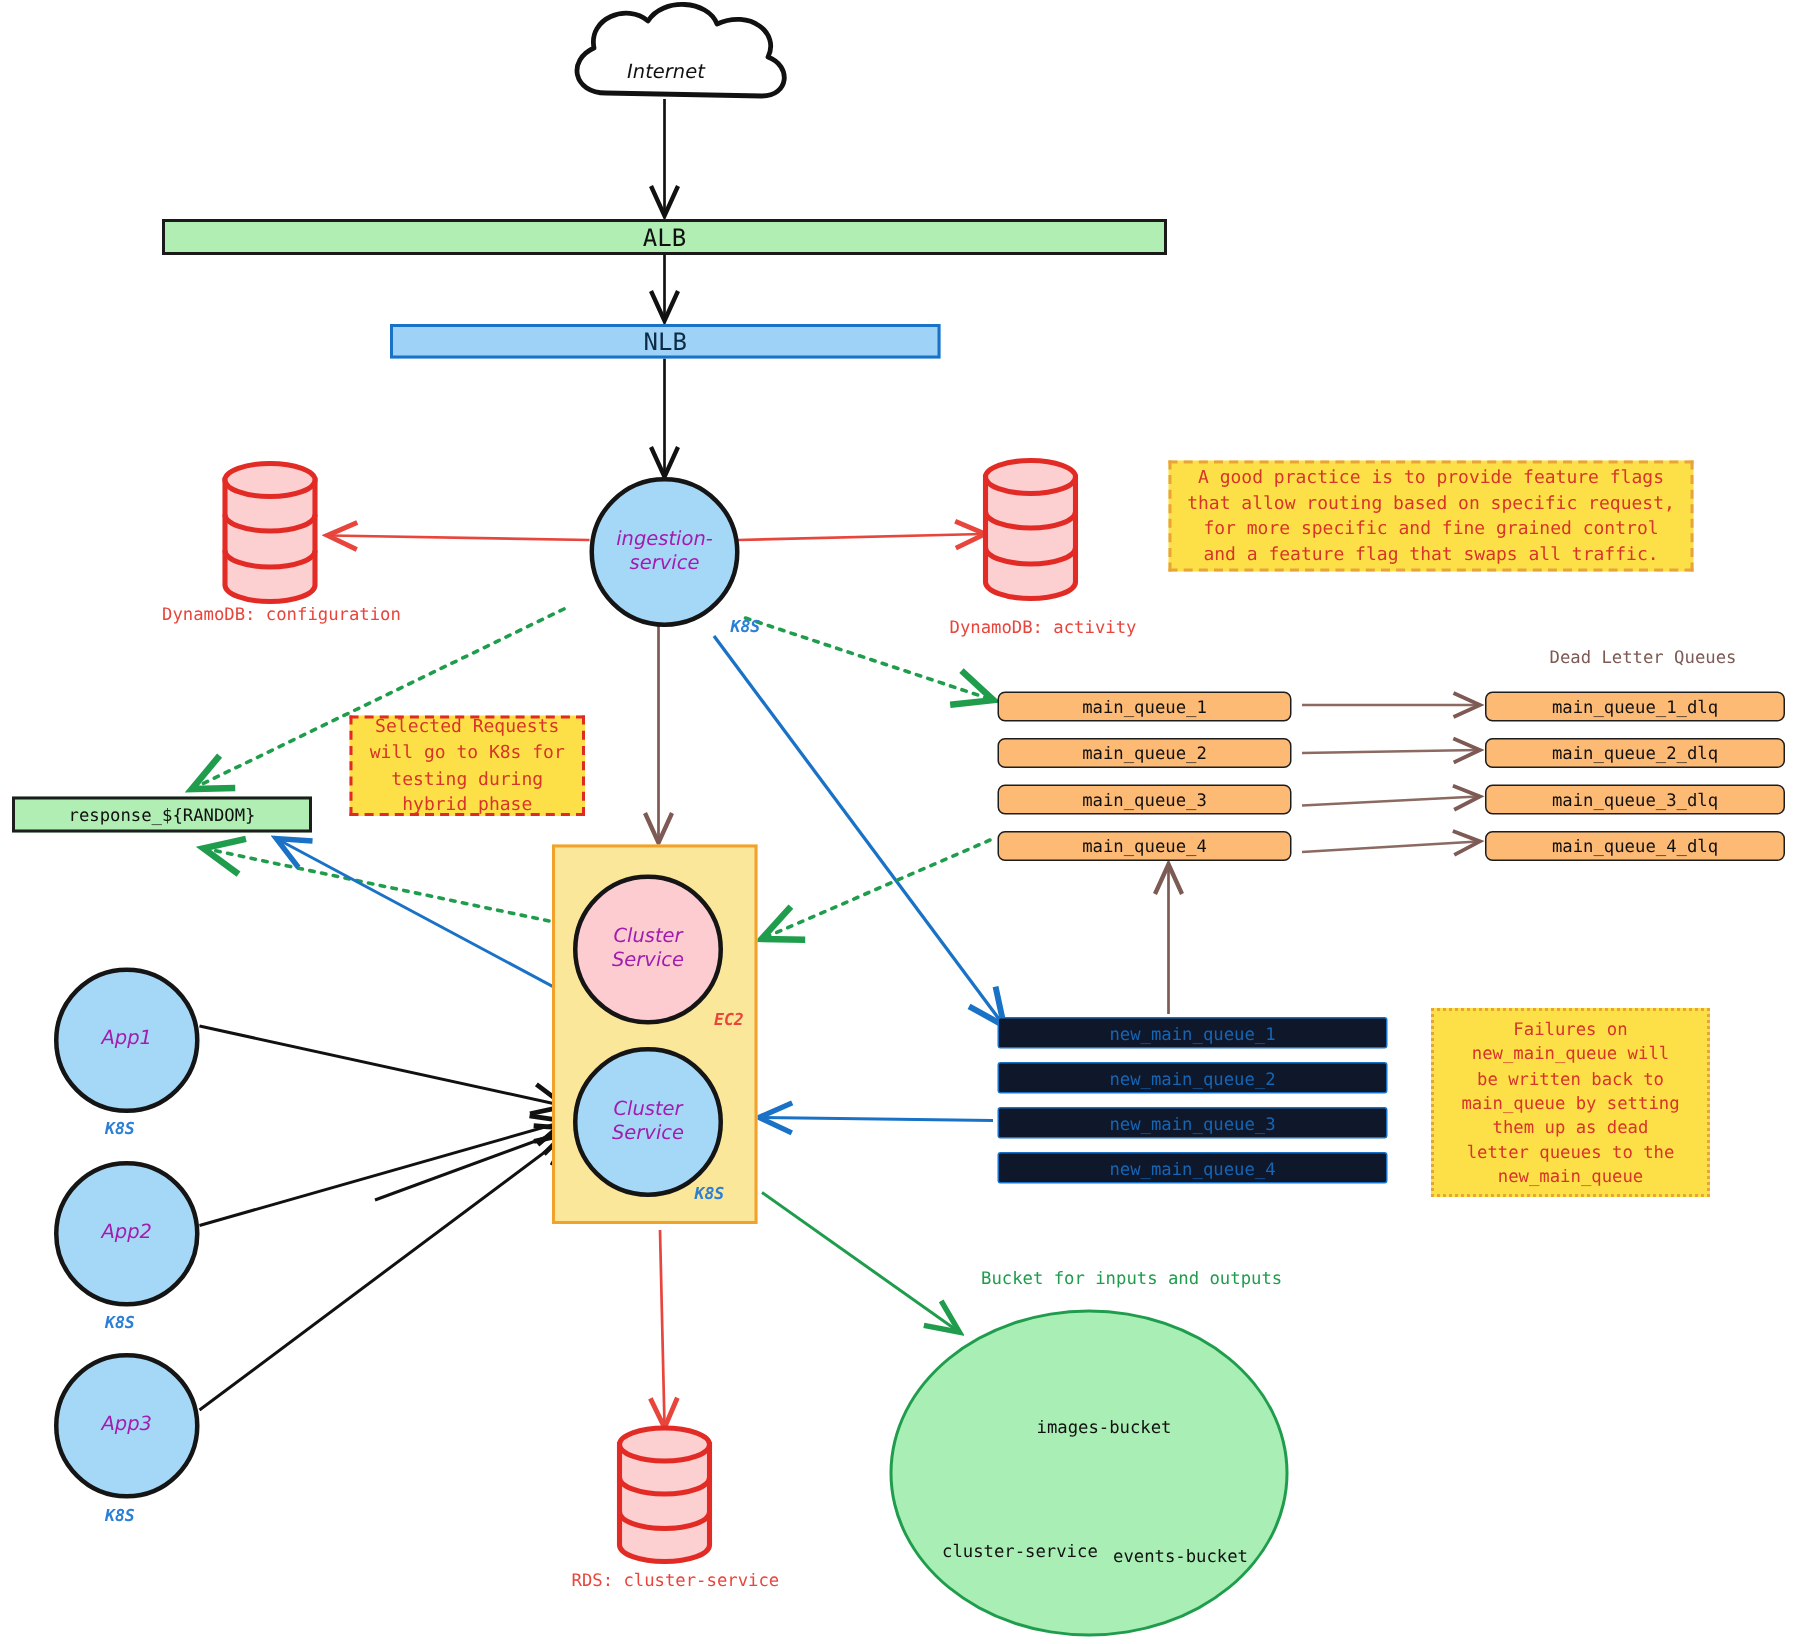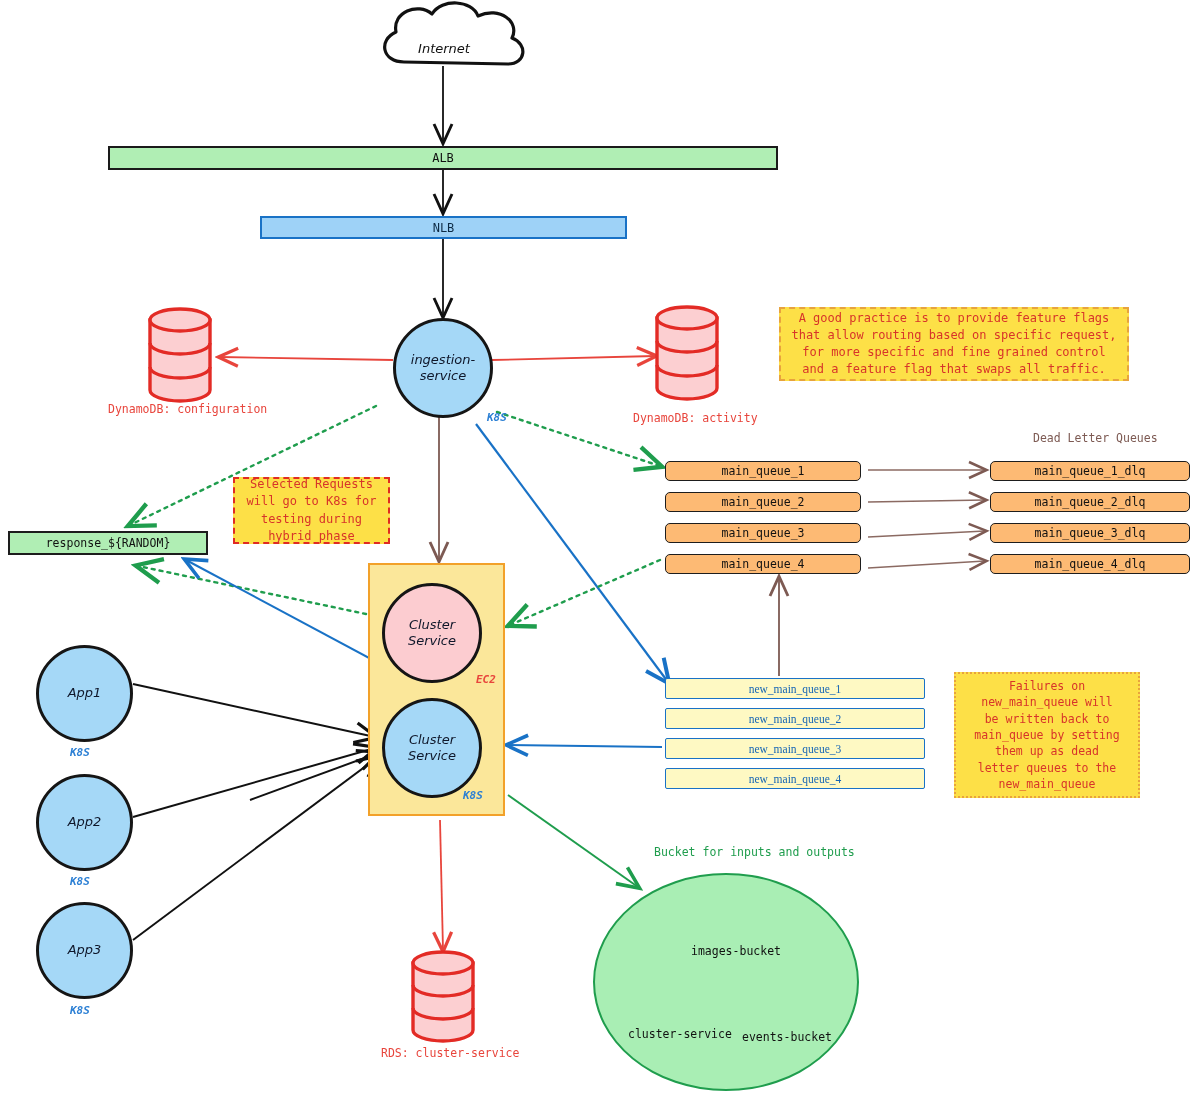--- a/index.html
+++ b/index.html
@@ -2,38 +2,38 @@
 <html><head>
 <meta charset="utf-8">
 <style>
   html,body{margin:0;padding:0;background:#ffffff;}
   body{width:1200px;height:1096px;position:relative;overflow:hidden;
        font-family:"DejaVu Sans Mono","Liberation Mono",monospace;}
   #stage{position:absolute;left:0;top:0;width:956px;height:1096px;}
   svg.layer{position:absolute;left:0;top:0;width:1200px;height:1096px;overflow:visible;}
   .node{position:absolute;box-sizing:border-box;}
 
-  .bar{display:flex;align-items:center;justify-content:center;font-size:12px;color:#111;}
+  .bar{display:flex;align-items:center;justify-content:center;font-size:16px;color:#111;}
   .bar-alb{background:#b0eeb4;border:2px solid #1a1a1a;}
   .bar-nlb{background:#9ed2f7;border:2px solid #1972c6;color:#0d2b45;}
 
   .circle{border-radius:50%;display:flex;flex-direction:column;align-items:center;
           justify-content:center;border:3px solid #151515;
           font-family:"DejaVu Sans","Liberation Sans",sans-serif;
-          font-size:13px;line-height:1.25;color:#0f172a;text-align:left;font-style:italic;}
+          font-size:13px;line-height:1.25;color:#a21caf;text-align:left;font-style:italic;}
   .circ-blue{background:#a5d8f7;}
   .circ-pink{background:#fcccd0;}
 
   .tag{position:absolute;font-size:11px;font-weight:bold;font-style:italic;}
   .tag-k8s{color:#2b7fd4;}
   .tag-ec2{color:#e8453c;}
 
   .qbox{display:flex;align-items:center;justify-content:center;font-size:11.5px;}
   .q-green{background:#fdba74;border:1.6px solid #1d1d1d;border-radius:5px;color:#111;}
-  .q-blue{background:#fef9c3;border:1.6px solid #1972c6;border-radius:2px;color:#1565b5;font-family:Liberation Serif, serif;}
+  .q-blue{background:#0f172a;border:1.6px solid #1972c6;border-radius:2px;color:#1565b5;}
   .q-flat{background:#b0eeb4;border:2px solid #1d1d1d;color:#111;}
 
   .note{box-sizing:border-box;background:#fde047;color:#d7342a;font-size:12px;
         line-height:1.42;text-align:center;display:flex;align-items:center;
         justify-content:center;padding:4px 6px;white-space:pre-line;}
   .note-dash-orange{border:2px dashed #e8a33d;}
   .note-dash-red{border:2px dashed #e02b22;}
   .note-dot-orange{border:2.5px dotted #e8a33d;}
 
   .cap{position:absolute;font-size:11.5px;white-space:nowrap;}

